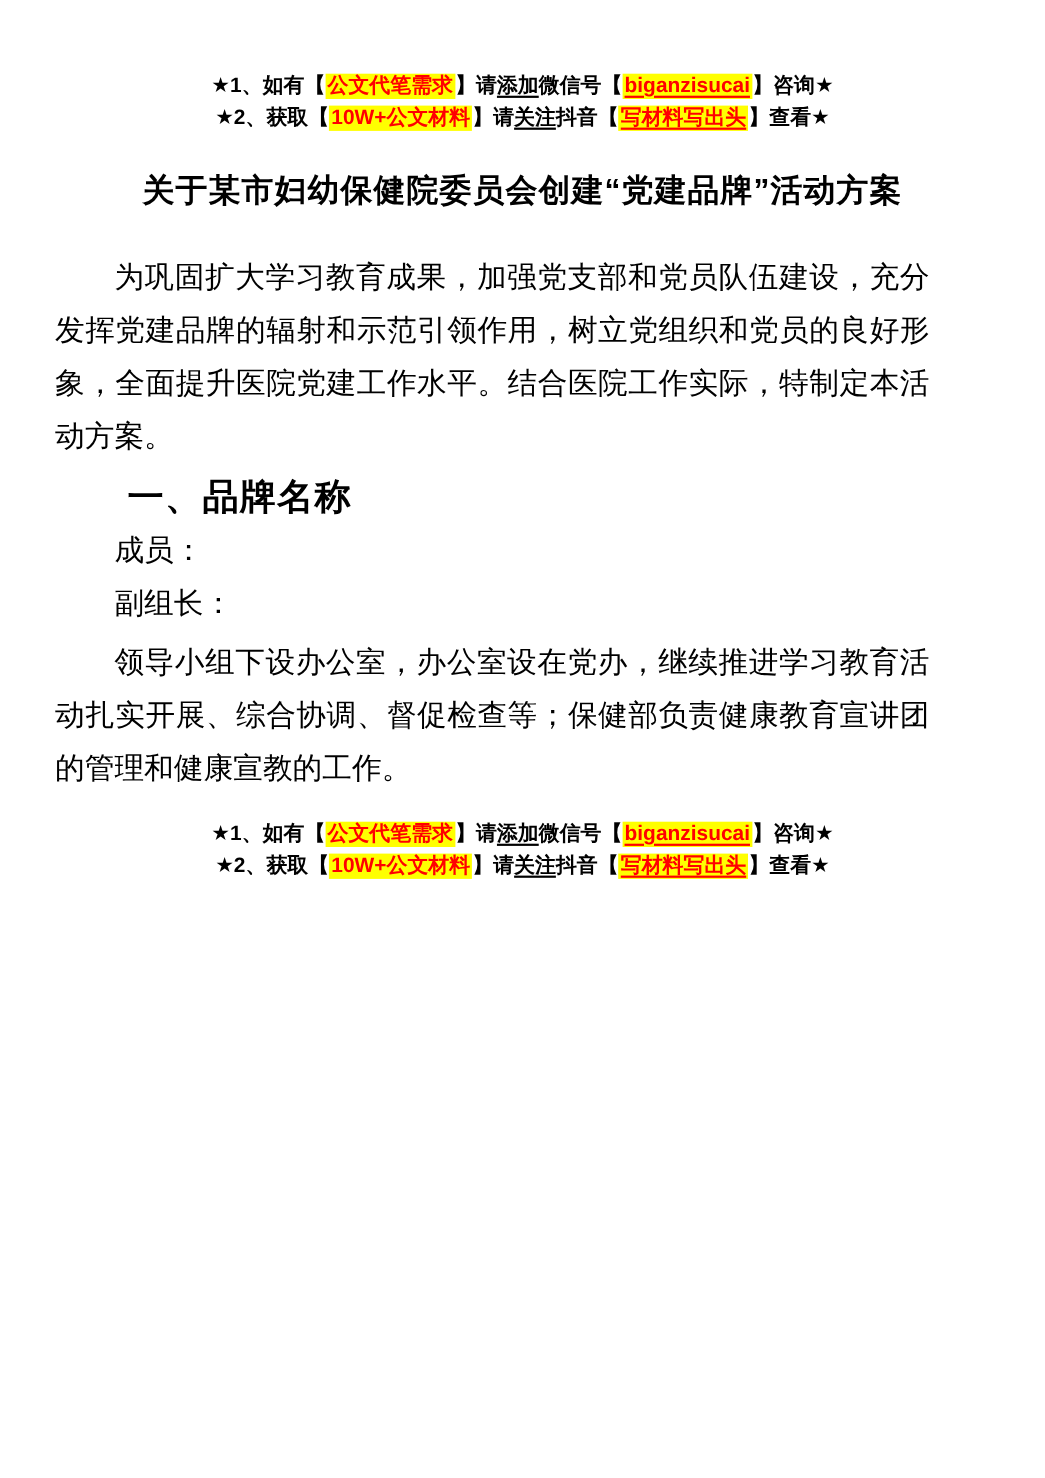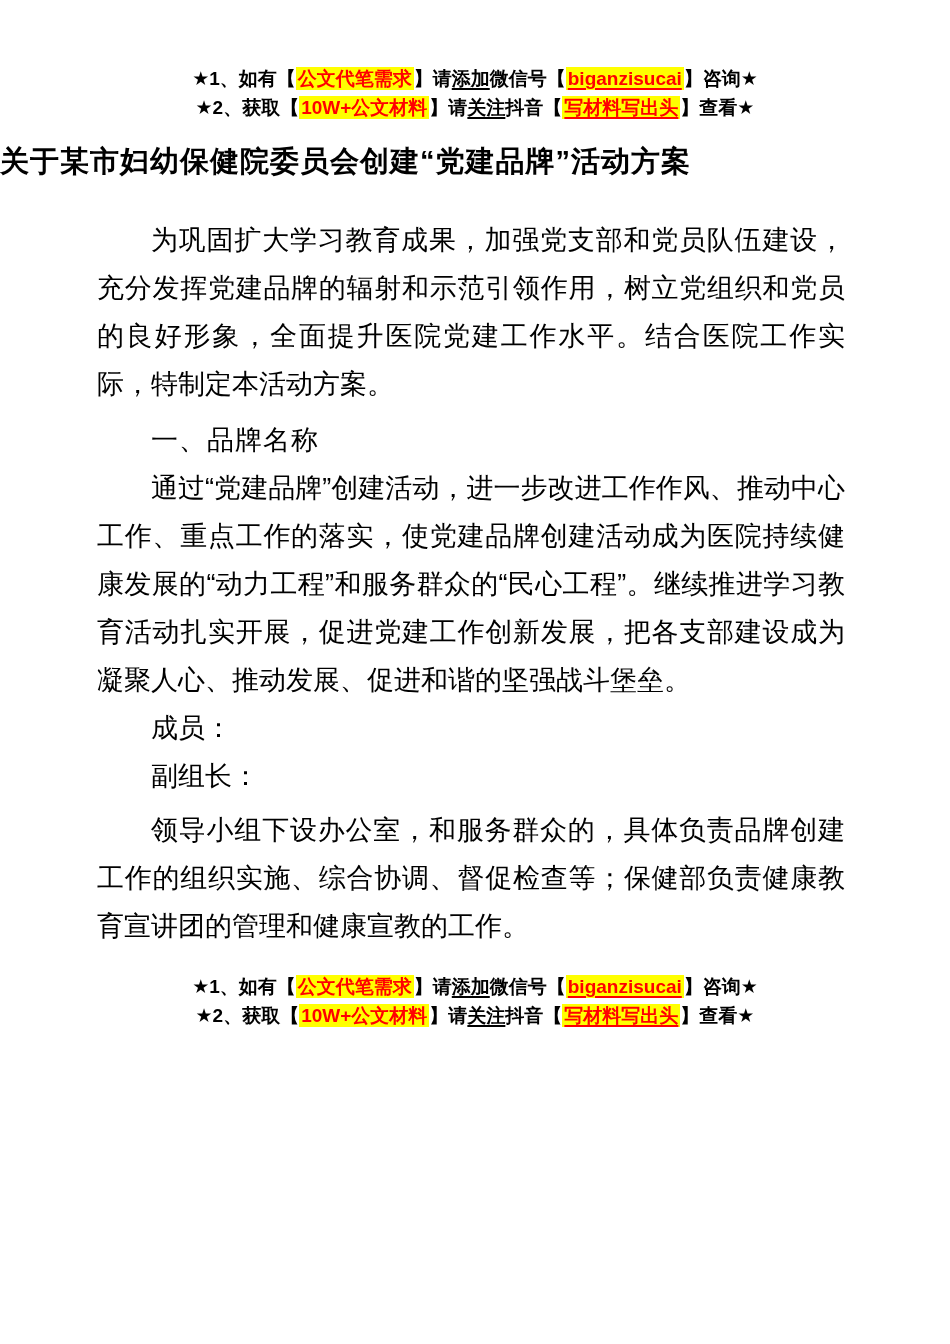--- a/index.html
+++ b/index.html
@@ -34,41 +34,42 @@
     padding: 1px 2px;
     text-align: right;
   }
   .ul {
     text-decoration: underline;
     text-underline-offset: 3px;
     text-decoration-thickness: 2px;
   }
   
   .doc-title {
-    margin-top: 20px;
+    margin-top: 32px;
+    text-align: center;
     font-size: 29px;
     font-weight: 700;
     letter-spacing: 1px;
   }
   
   .doc-body {
-    padding: 34px 105px 0 97px;
+    padding: 34px 105px 0 50px;
     font-size: 27px;
     line-height: 48px;
     text-align: justify;
     text-justify: inter-character;
   }
   .doc-body p, .doc-body h2 {
     margin: 0;
     text-indent: 2em;
     font-weight: 400;
   }
   .doc-body h2 {
-    font-size: 27px;
-    font-weight: 400;
+    font-size: 33px;
+    font-weight: 700;
     margin-top: 8px;
     letter-spacing: 1px;
   }
   .doc-body p.spaced { margin-top: 6px; }
 </style>
 </head>
 <body>
 
 <div class="page">
 
@@ -79,24 +80,23 @@
     <div>
       <span class="seg">★2、获取【</span><span class="seg hl">10W+公文材料</span><span class="seg">】请</span><span class="seg ul">关注</span><span class="seg">抖音【</span><span class="seg hl ul">写材料写出头</span><span class="seg">】查看★</span>
     </div>
   </div>
 
   <div class="doc-title">关于某市妇幼保健院委员会创建“党建品牌”活动方案</div>
 
   <div class="doc-body">
     <p>为巩固扩大学习教育成果，加强党支部和党员队伍建设，充分发挥党建品牌的辐射和示范引领作用，树立党组织和党员的良好形象，全面提升医院党建工作水平。结合医院工作实际，特制定本活动方案。</p>
     <h2>一、品牌名称</h2>
-    <p>通过“党建品牌”创建活动，进一步改进工作作风、推动中心工作、重点工作的落实，使党建品牌创建活动成为医院持续健康发展的“动力工程”和服务群众的“民心工程”。继续推进学习教育活动扎实开展，促进党建工作创新发展，把各支部建设成为凝聚人心、推动发展、促进和谐的坚强战斗堡垒。</p>
     <p>成员：</p>
     <p>副组长：</p>
-    <p class="spaced">领导小组下设办公室，和服务群众的，具体负责品牌创建工作的组织实施、综合协调、督促检查等；保健部负责健康教育宣讲团的管理和健康宣教的工作。</p>
+    <p class="spaced">领导小组下设办公室，办公室设在党办，继续推进学习教育活动扎实开展、综合协调、督促检查等；保健部负责健康教育宣讲团的管理和健康宣教的工作。</p>
   </div>
 
   <div class="banner banner-bottom">
     <div>
       <span class="seg">★1、如有【</span><span class="seg hl">公文代笔需求</span><span class="seg">】请</span><span class="seg ul">添加</span><span class="seg">微信号【</span><span class="seg hl ul">biganzisucai</span><span class="seg">】咨询★</span>
     </div>
     <div>
       <span class="seg">★2、获取【</span><span class="seg hl">10W+公文材料</span><span class="seg">】请</span><span class="seg ul">关注</span><span class="seg">抖音【</span><span class="seg hl ul">写材料写出头</span><span class="seg">】查看★</span>
     </div>
   </div>

